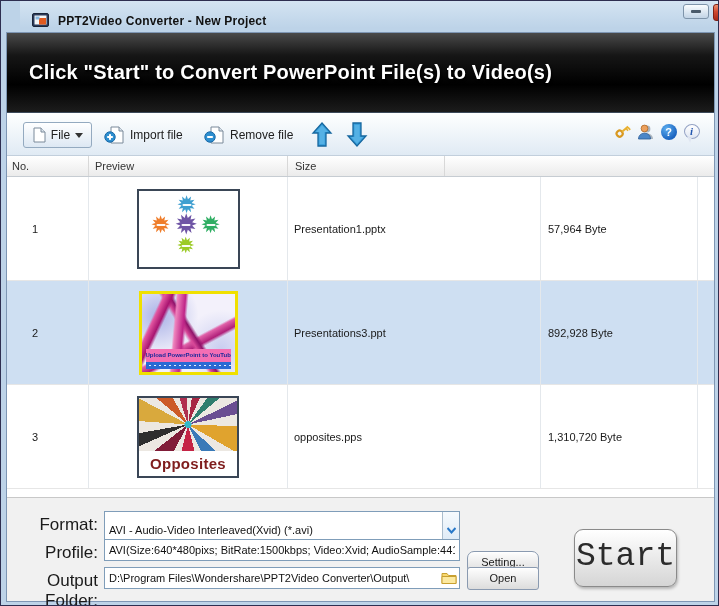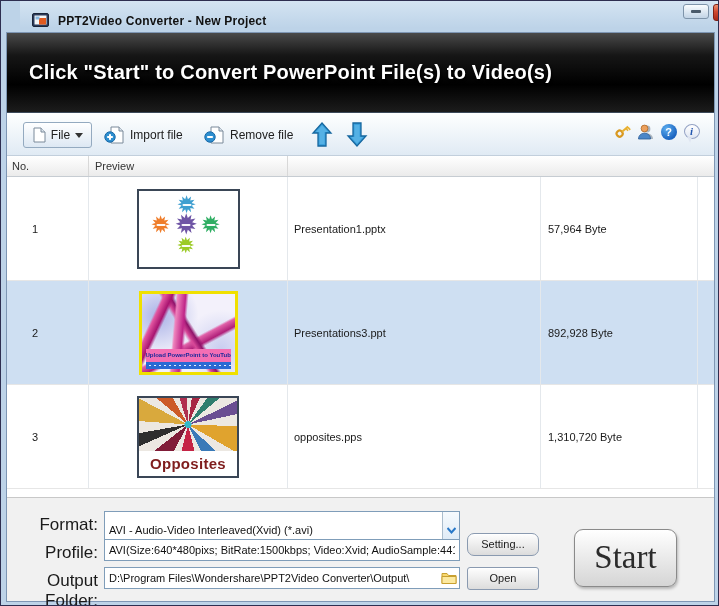--- a/index.html
+++ b/index.html
@@ -166,28 +166,28 @@
   .f-profile { top:41px; padding-right:4px; }
   .f-output  { top:69px; }
   .folder-btn { position:absolute; left:434px; top:72px; width:16px; height:15px; cursor:pointer; }
   .sm-btn {
     position:absolute; left:460px; width:72px; height:23px;
     border:1px solid #8a9ab0; border-radius:3px;
     background:linear-gradient(#fefefe,#dcdcdc);
     font-size:11px; color:#1a1a1a; text-align:center; line-height:21px; cursor:pointer;
     box-shadow:0 1px 0 rgba(255,255,255,.8) inset;
   }
-  .b-setting { top:35px;border-radius:7px; } .b-open { top:69px; }
+  .b-setting { top:53px;border-radius:7px; } .b-open { top:69px; }
   .start-btn {
     position:absolute; left:567px; top:31px; width:103px; height:58px;
     border:1px solid #8a8a8a; border-radius:9px;
     background:linear-gradient(#ffffff,#ececec 45%,#d5d5d5);
     font-size:33px; color:#2b2b2b; text-align:center; line-height:54px; cursor:pointer;
     box-shadow:1px 2px 3px rgba(0,0,0,.25);
-    font-family:Liberation Serif, serif;
+    font-family:Liberation Mono, monospace;
   }
 </style>
 </head>
 <body>
 
 <div class="window">
 
   <div class="titlebar">
     <svg class="app-icon" viewBox="0 0 18 16">
       <rect x="0.5" y="1.5" width="16" height="13" rx="1.5" fill="#2a3a5a" stroke="#1a2438"></rect>
@@ -271,20 +271,21 @@
         <div class="ricon">
           <div class="info-bubble">i</div>
         </div>
       </div>
     </div>
 
     <div class="table">
       <div class="thead">
         <div class="th c-no">No.</div>
         <div class="th c-prev">Preview</div>
+        <div class="th c-size">Size</div>
         <div class="th c-fill"></div>
       </div>
 
       <div class="trow">
         <div class="td c-no">
             <span>1</span>
           </div>
         <div class="td c-prev">
           <div class="slide1">
             <span class="star s-top">✹</span>

